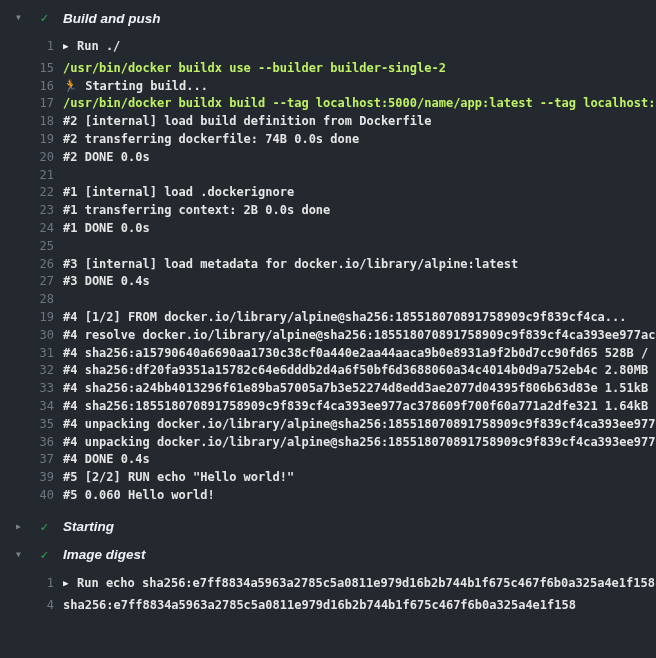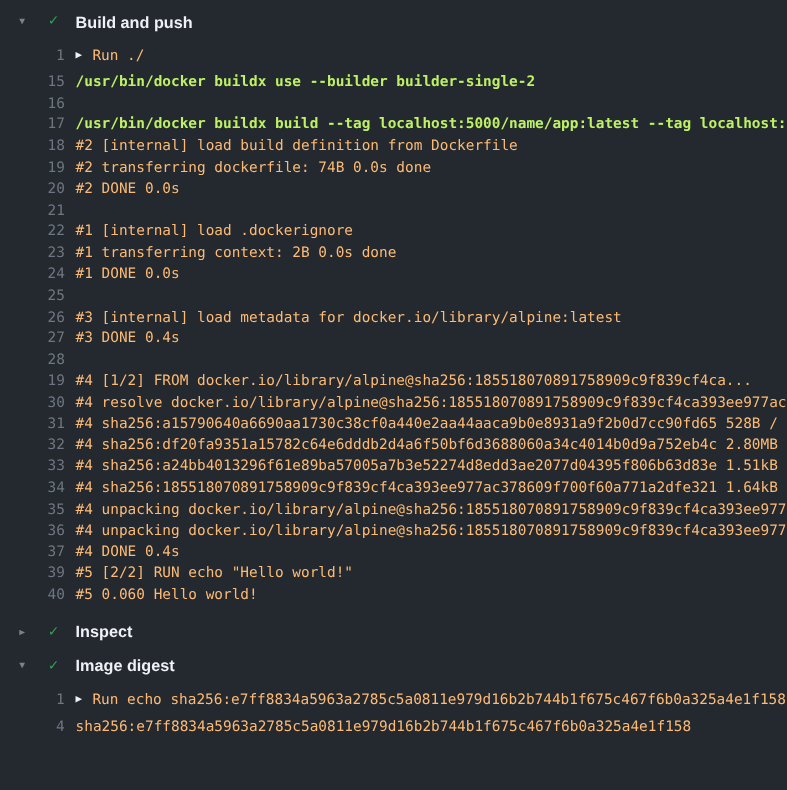--- a/index.html
+++ b/index.html
@@ -25,58 +25,59 @@
   .sec-header .chk {
     flex: none; width: 15px; margin-left: 13px;
     font-size: 13px; font-weight: bold; line-height: 16px; text-align: center;
     color: #2ea44e;
   }
   .sec-header .ttl {
     margin-left: 11px;
     font-family: "Liberation Sans", "DejaVu Sans", sans-serif;
     font-size: 13.5px; font-weight: bold;
     color: #eef1f5;
+    font-style: italic;
   }
 
   .sec-body { margin-bottom: 14px; overflow: hidden; width: 656px; }
 
   .row {
     display: flex;
     height: 17.8px; line-height: 17.8px;
     font-size: 12px;
     white-space: pre;
     overflow: hidden;
   }
   .row.group { margin-bottom: 4px; }
   .row .num {
     flex: none; width: 54px; text-align: right;
     color: #6e7681;
     cursor: pointer;
   }
-  .row .txt { margin-left: 9px; color: #fdba74; flex: none; }
+  .row .txt { margin-left: 9px; color: #e5e5e5; flex: none; font-weight: bold; }
   .row.command .txt { color: #bef264; font-weight: bold; }
   .row.group .arrow {
     flex: none; margin-left: 9px; width: 9px;
     font-size: 9px; color: #eef1f5;
   }
   .row.group .txt { margin-left: 5px; }
 </style>
 </head>
 <body>
 
 <div id="log-root">
     <div class="sec-header">
       <span class="chev">▼</span>
       <span class="chk">✓</span>
       <span class="ttl">Build and push</span>
     </div>
     <div class="sec-body">
       <div class="row group"><span class="num">1</span><span class="arrow">▶</span><span class="txt">Run ./</span></div>
       <div class="row command"><span class="num">15</span><span class="txt">/usr/bin/docker buildx use --builder builder-single-2</span></div>
-      <div class="row text"><span class="num">16</span></div>
+      <div class="row text"><span class="num">16</span><span class="txt">🏃 Starting build...</span></div>
       <div class="row command"><span class="num">17</span><span class="txt">/usr/bin/docker buildx build --tag localhost:5000/name/app:latest --tag localhost:5000</span></div>
       <div class="row text"><span class="num">18</span><span class="txt">#2 [internal] load build definition from Dockerfile</span></div>
       <div class="row text"><span class="num">19</span><span class="txt">#2 transferring dockerfile: 74B 0.0s done</span></div>
       <div class="row text"><span class="num">20</span><span class="txt">#2 DONE 0.0s</span></div>
       <div class="row blank"><span class="num">21</span><span class="txt"></span></div>
       <div class="row text"><span class="num">22</span><span class="txt">#1 [internal] load .dockerignore</span></div>
       <div class="row text"><span class="num">23</span><span class="txt">#1 transferring context: 2B 0.0s done</span></div>
       <div class="row text"><span class="num">24</span><span class="txt">#1 DONE 0.0s</span></div>
       <div class="row blank"><span class="num">25</span><span class="txt"></span></div>
       <div class="row text"><span class="num">26</span><span class="txt">#3 [internal] load metadata for docker.io/library/alpine:latest</span></div>
@@ -90,21 +91,21 @@
       <div class="row text"><span class="num">34</span><span class="txt">#4 sha256:185518070891758909c9f839cf4ca393ee977ac378609f700f60a771a2dfe321 1.64kB / 1.6</span></div>
       <div class="row text"><span class="num">35</span><span class="txt">#4 unpacking docker.io/library/alpine@sha256:185518070891758909c9f839cf4ca393ee977ac378</span></div>
       <div class="row text"><span class="num">36</span><span class="txt">#4 unpacking docker.io/library/alpine@sha256:185518070891758909c9f839cf4ca393ee977ac378</span></div>
       <div class="row text"><span class="num">37</span><span class="txt">#4 DONE 0.4s</span></div>
       <div class="row text"><span class="num">39</span><span class="txt">#5 [2/2] RUN echo "Hello world!"</span></div>
       <div class="row text"><span class="num">40</span><span class="txt">#5 0.060 Hello world!</span></div>
     </div>
     <div class="sec-header">
       <span class="chev">▶</span>
       <span class="chk">✓</span>
-      <span class="ttl">Inspect</span>
+      <span class="ttl">Starting</span>
     </div>
     <div class="sec-header">
       <span class="chev">▼</span>
       <span class="chk">✓</span>
       <span class="ttl">Image digest</span>
     </div>
     <div class="sec-body">
       <div class="row group"><span class="num">1</span><span class="arrow">▶</span><span class="txt">Run echo sha256:e7ff8834a5963a2785c5a0811e979d16b2b744b1f675c467f6b0a325a4e1f158</span></div>
       <div class="row text"><span class="num">4</span><span class="txt">sha256:e7ff8834a5963a2785c5a0811e979d16b2b744b1f675c467f6b0a325a4e1f158</span></div>
     </div>

